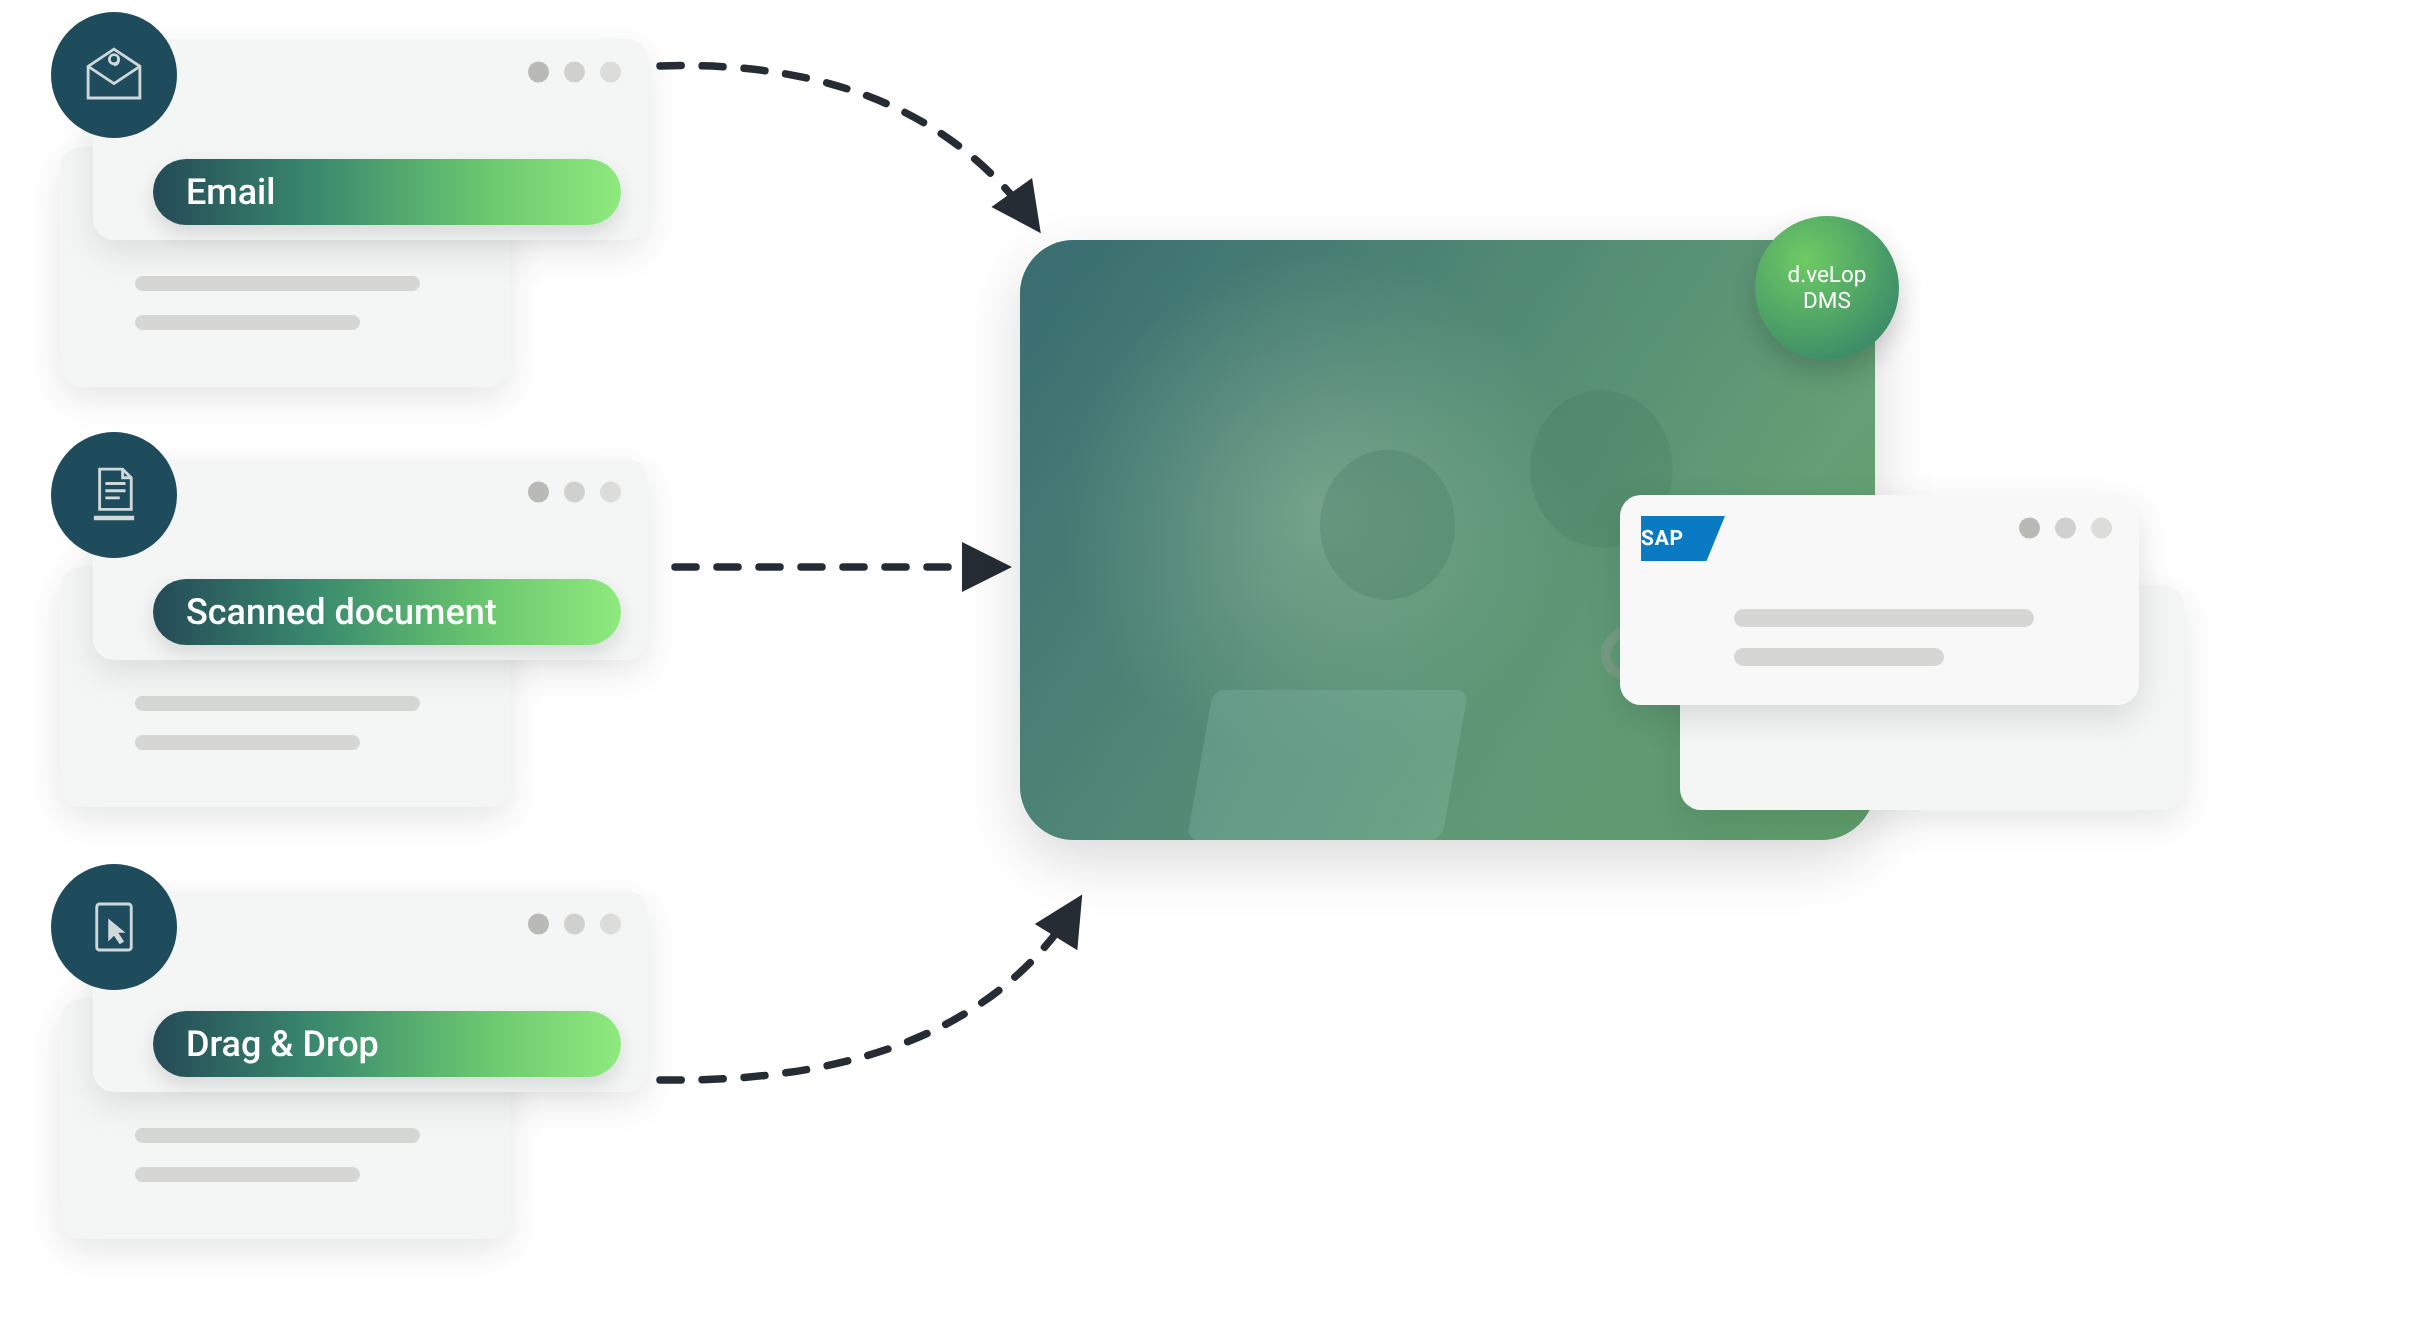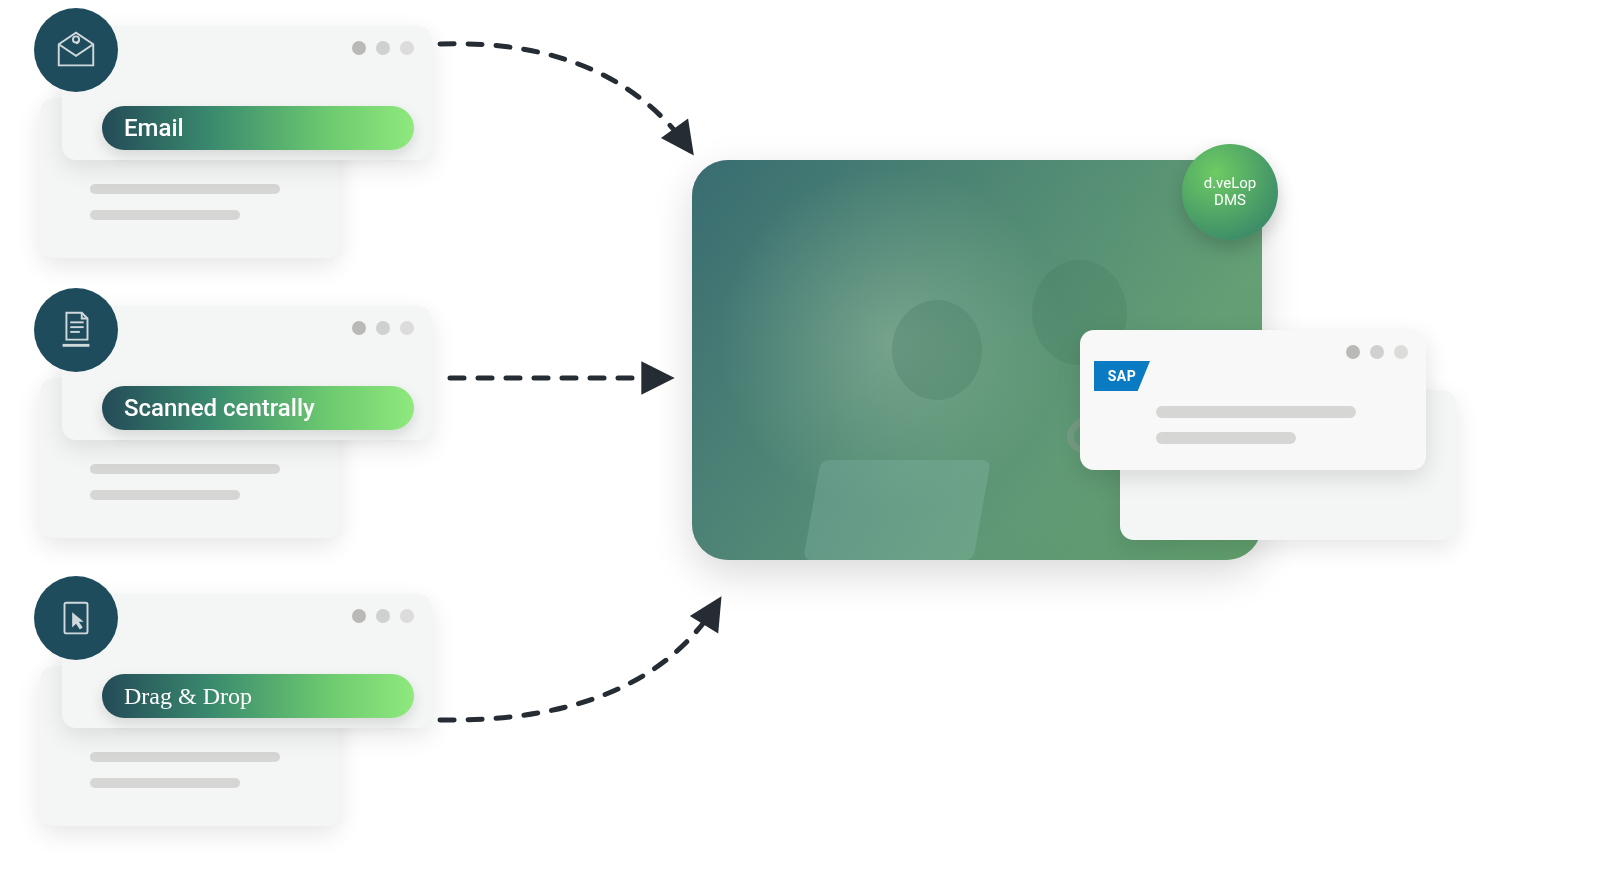--- a/index.html
+++ b/index.html
@@ -13,21 +13,21 @@
   }
 
   
   .source {
     position: absolute;
     width: 370px;
     height: 220px;
   }
   .src-email   { left: 40px; top: 12px; }
   .src-scan    { left: 40px; top: 292px; }
-  .src-drag    { left: 40px; top: 580px; font-family: Liberation Serif, serif; }
+  .src-drag    { left: 40px; top: 580px; }
 
   .window-back, .window-front {
     position: absolute;
     background: #f4f5f5;
     border-radius: 14px;
     box-shadow: 0 8px 24px rgba(0,0,0,0.10);
   }
   .window-back  { left: 0;  top: 86px;  width: 300px; height: 160px; }
   .window-front { left: 22px; top: 14px; width: 370px; height: 134px; }
 
@@ -87,21 +87,21 @@
     width: 1606px; height: 889px;
     pointer-events: none;
   }
   .dash { fill:none; stroke:#252c34; stroke-width:5; stroke-dasharray:14 14; stroke-linecap:round; }
   .arrowhead { fill:#252c34; }
 
   
   .dest {
     position: absolute;
     left: 680px; top: 160px;
-    width: 570px; height: 400px; margin-left: 12px;
+    width: 570px; height: 400px;
   }
   .photo {
     position:absolute; inset:0;
     border-radius: 36px;
     overflow:hidden;
     box-shadow: 0 14px 40px rgba(0,0,0,0.15);
   }
   .photo-scene {
     position:absolute; inset:0;
     background:
@@ -156,22 +156,22 @@
   .sap-front { position:absolute; left:0; top:0; width:346px; height:140px; background:#f7f8f7; border-radius:14px; box-shadow:0 8px 24px rgba(0,0,0,0.12);}
   .sap-front .win-header { justify-content:flex-end; }
   .sap-front .line-ph.l1 { position:absolute; left:76px; top:76px;  width:200px; height:12px; }
   .sap-front .line-ph.l2 { position:absolute; left:76px; top:102px; width:140px; height:12px; }
 
   .sap-logo {
     position:absolute; left:14px; top:14px;
     width:56px; height:30px;
     background: linear-gradient(90deg,#0a7ac2 0%, #0a7ac2 100%);
     clip-path: polygon(0 0, 100% 0, 78% 100%, 0 100%);
-    display:flex; align-items:center; justify-content:center;
-    color:#ffffff; font-weight:700; font-size:14px; letter-spacing:0.5px;margin-top:17px;
+    display:flex; align-items:center; justify-content:flex-start;
+    color:#ffffff; font-weight:700; font-size:14px; letter-spacing:0.5px;
   }
 
   .link-icon {
     position:absolute;
     left:1060px; top:390px;
     width:70px; height:70px;
     opacity:0.35;
   }
   .link-icon svg { width:100%; height:100%; stroke:#9aa39e; fill:none; stroke-width:6; }
 
@@ -210,21 +210,21 @@
     <div class="line-ph l2"></div>
   </div>
   <div class="window-front">
     <div class="win-header">
       <span class="dot d1"></span>
       <span class="dot d2"></span>
       <span class="dot d3"></span>
     </div>
   </div>
   <div class="pill">
-    <span>Scanned centrally</span>
+    <span>Scanned document</span>
   </div>
   <div class="circ">
     <svg viewBox="0 0 48 48">
         <path d="M14 6 L30 6 L36 12 L36 34 L14 34 Z"></path>
         <path d="M30 6 L30 12 L36 12"></path>
         <line x1="18" y1="16" x2="32" y2="16"></line>
         <line x1="18" y1="21" x2="32" y2="21"></line>
         <line x1="18" y1="26" x2="28" y2="26"></line>
         <line x1="10" y1="40" x2="38" y2="40" stroke-width="3"></line>
       </svg>

